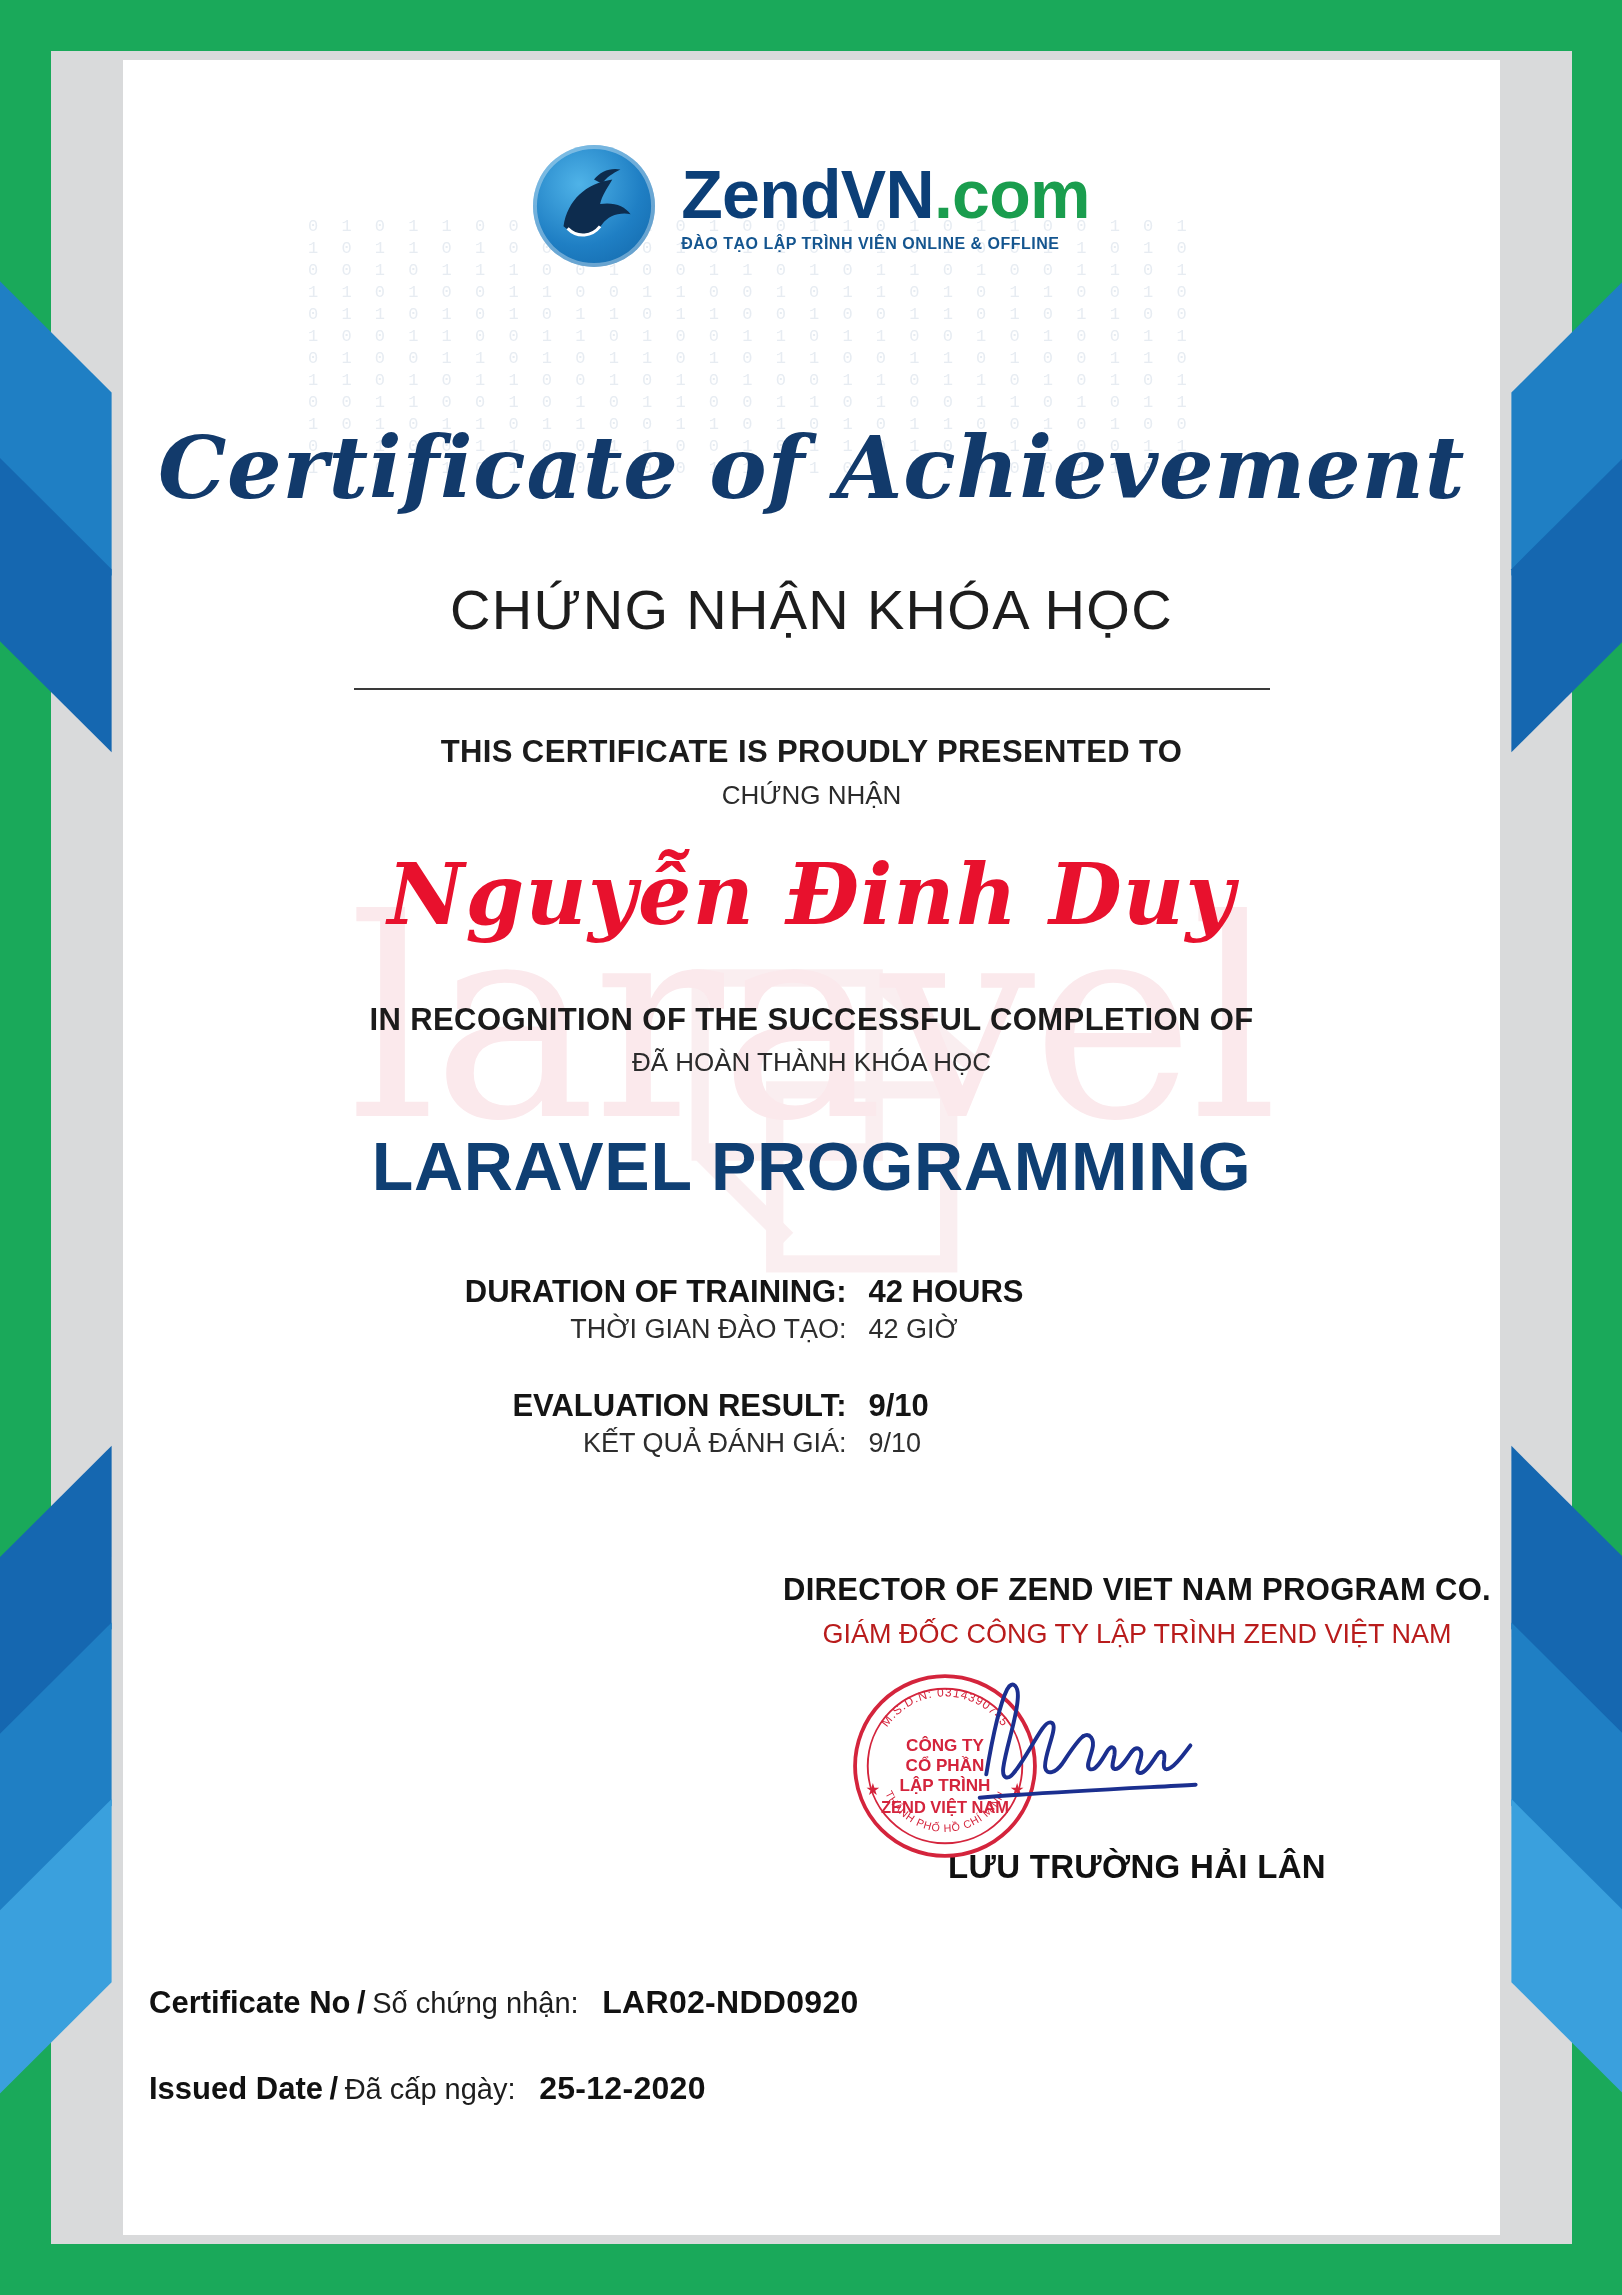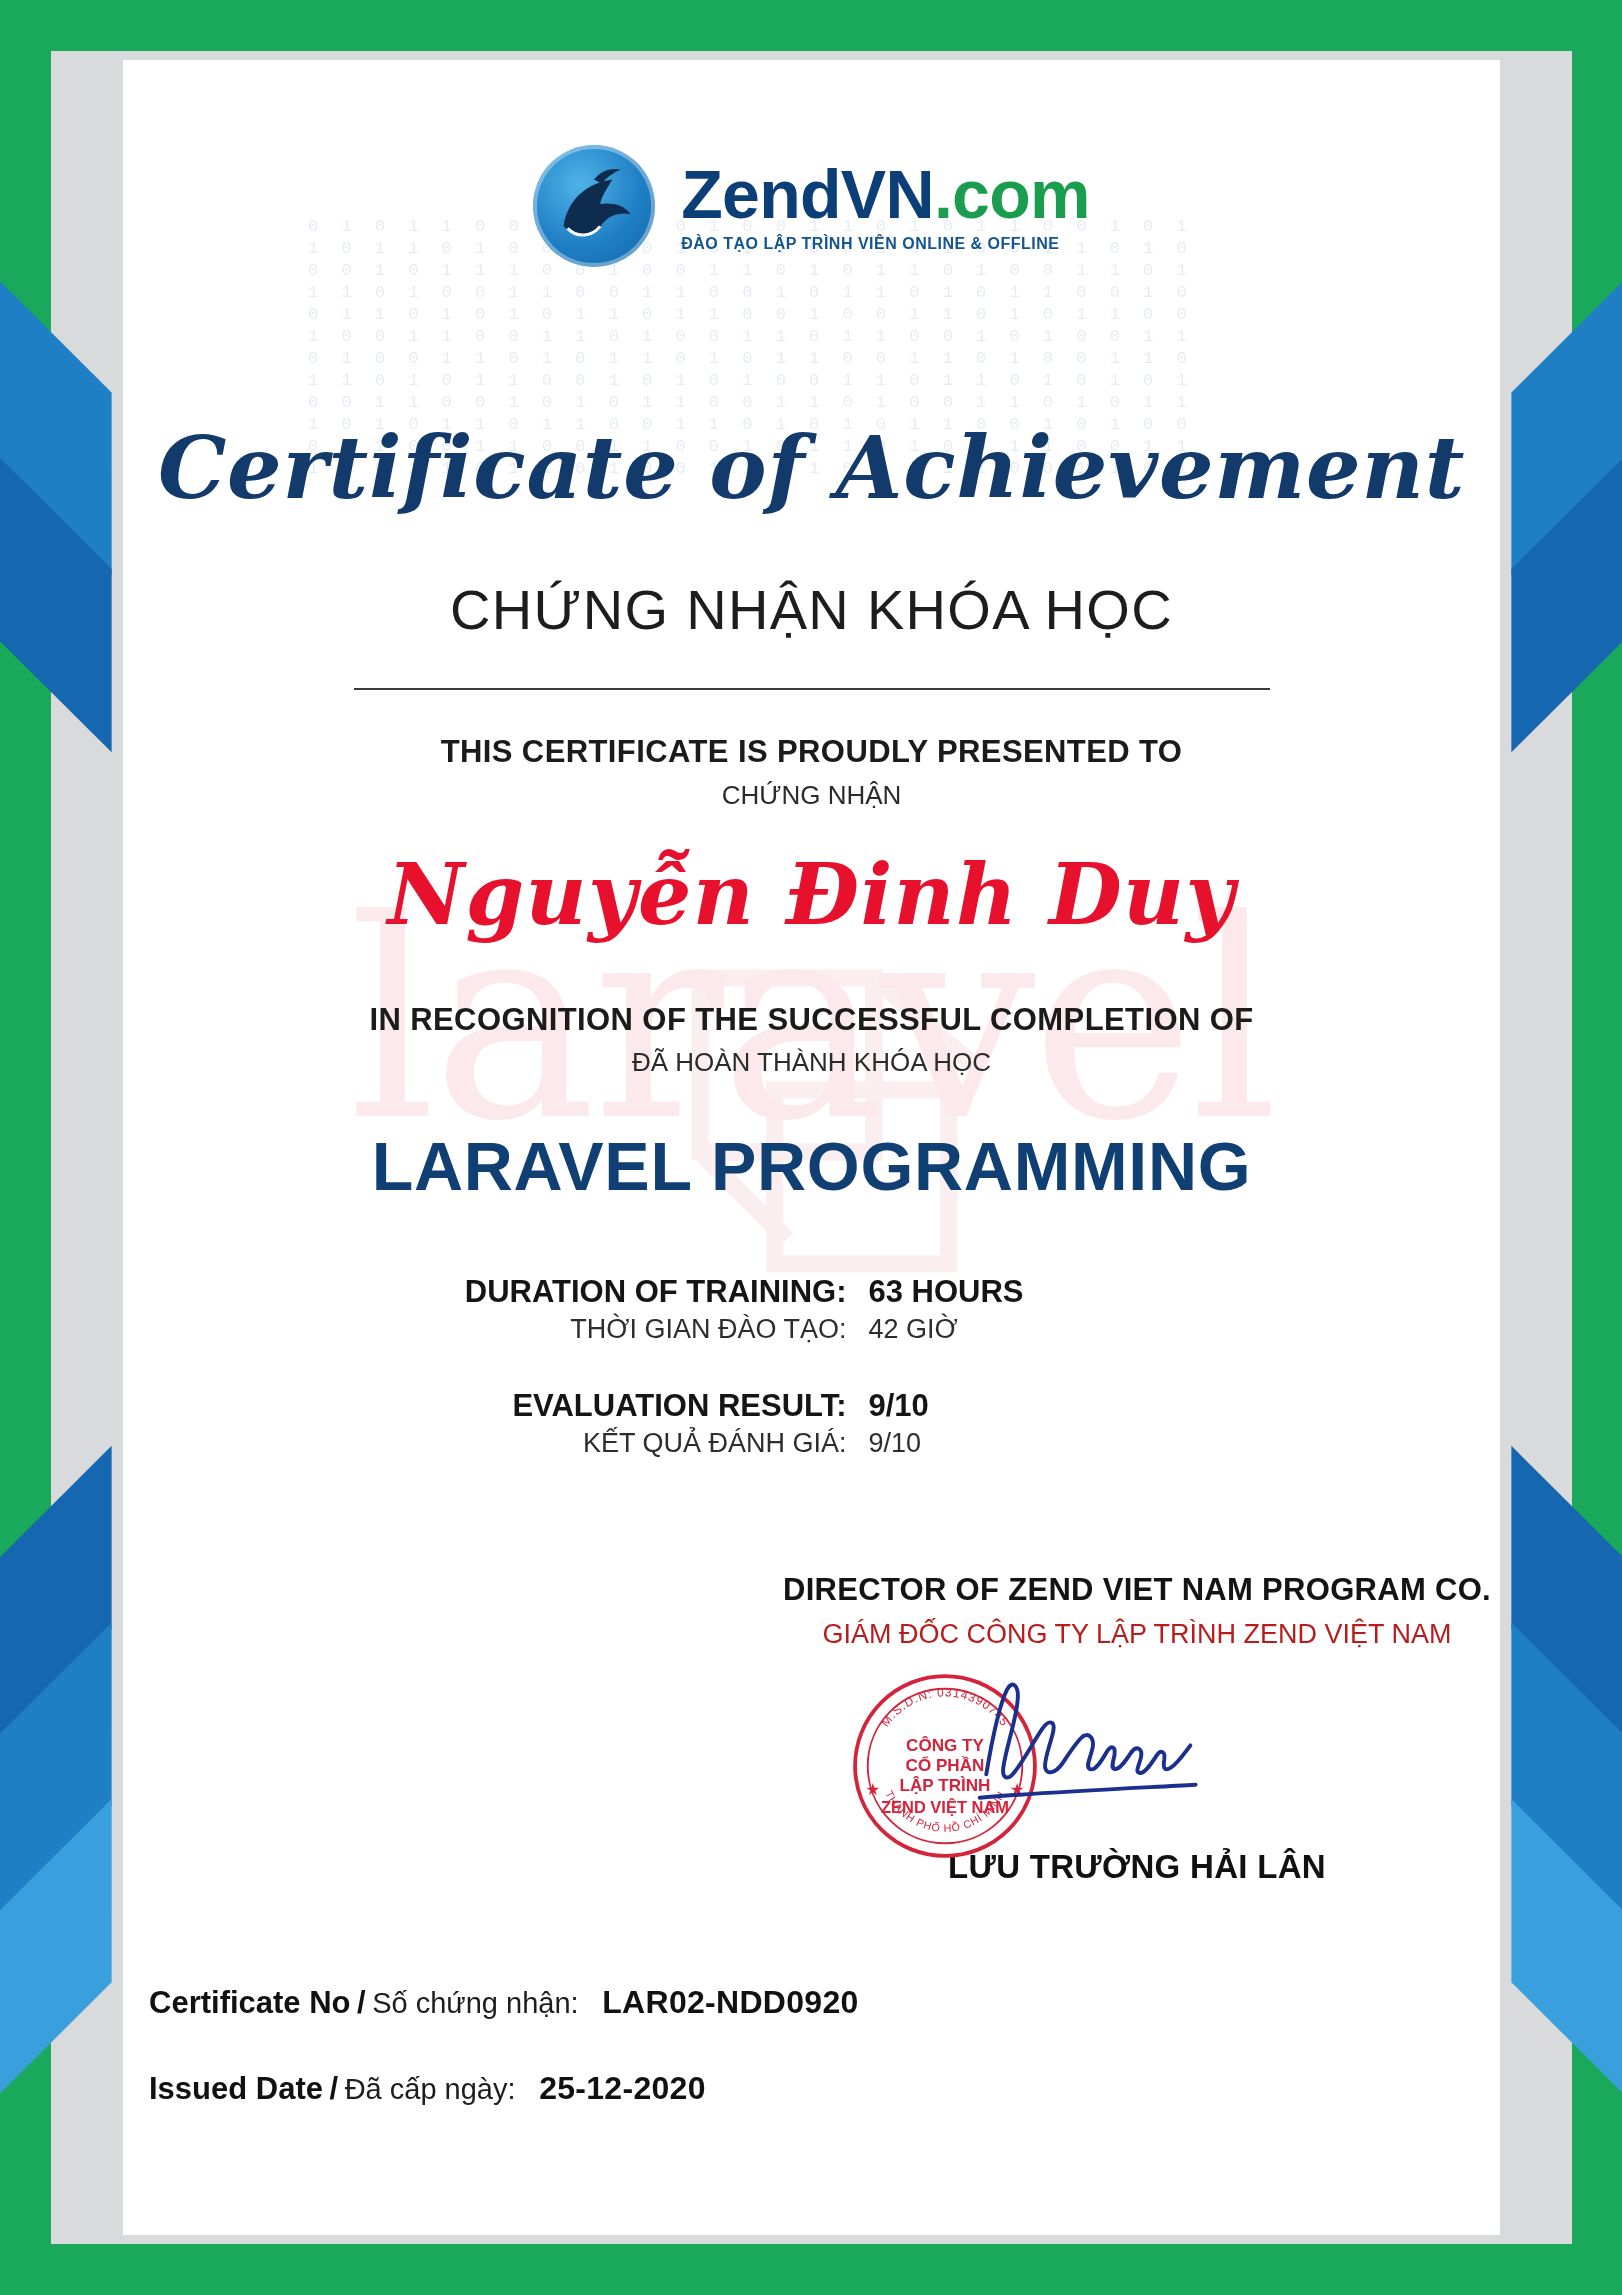--- a/index.html
+++ b/index.html
@@ -427,21 +427,21 @@
     <div class="recipient">Nguyễn Đinh Duy</div>
 
     <div class="line-en recognition-en">IN RECOGNITION OF THE SUCCESSFUL COMPLETION OF</div>
     <div class="line-vn recognition-vn">ĐÃ HOÀN THÀNH KHÓA HỌC</div>
 
     <div class="course-name">LARAVEL PROGRAMMING</div>
 
     <div class="details">
       <div class="detail-row detail-en">
         <div class="detail-label">DURATION OF TRAINING:</div>
-        <div class="detail-value">63 HOURS</div>
+        <div class="detail-value">42 HOURS</div>
       </div>
       <div class="detail-row detail-vn">
         <div class="detail-label">THỜI GIAN ĐÀO TẠO:</div>
         <div class="detail-value">42 GIỜ</div>
       </div>
 
       <div class="gap-rows"></div>
 
       <div class="detail-row detail-en">
         <div class="detail-label">EVALUATION RESULT:</div>

